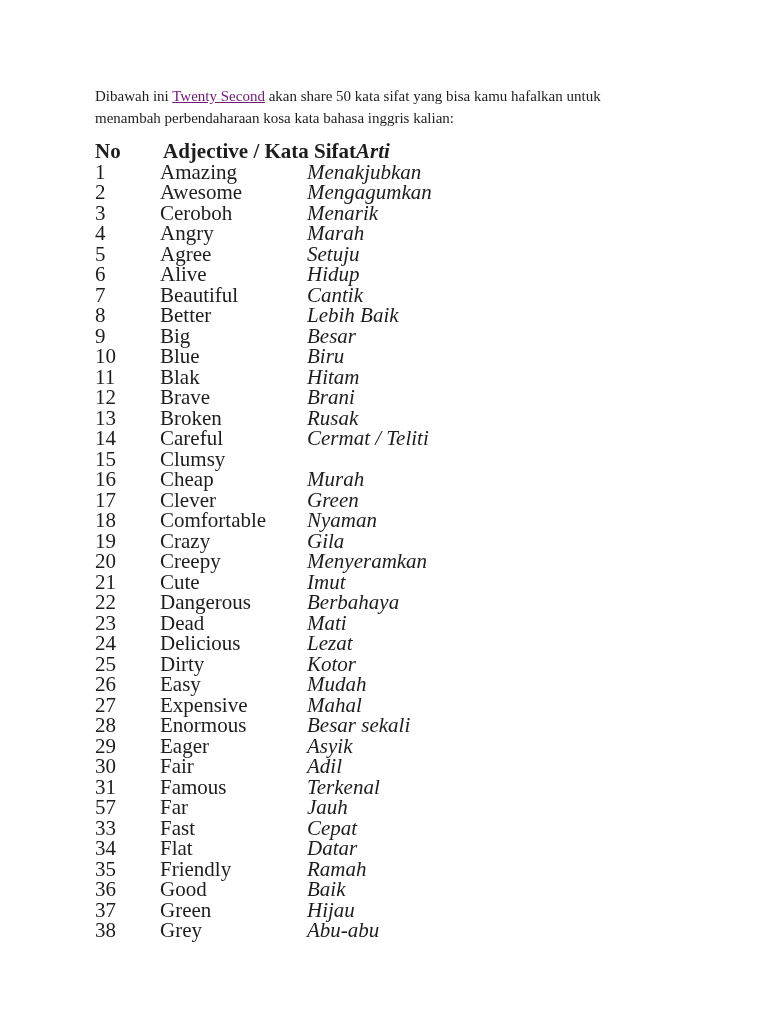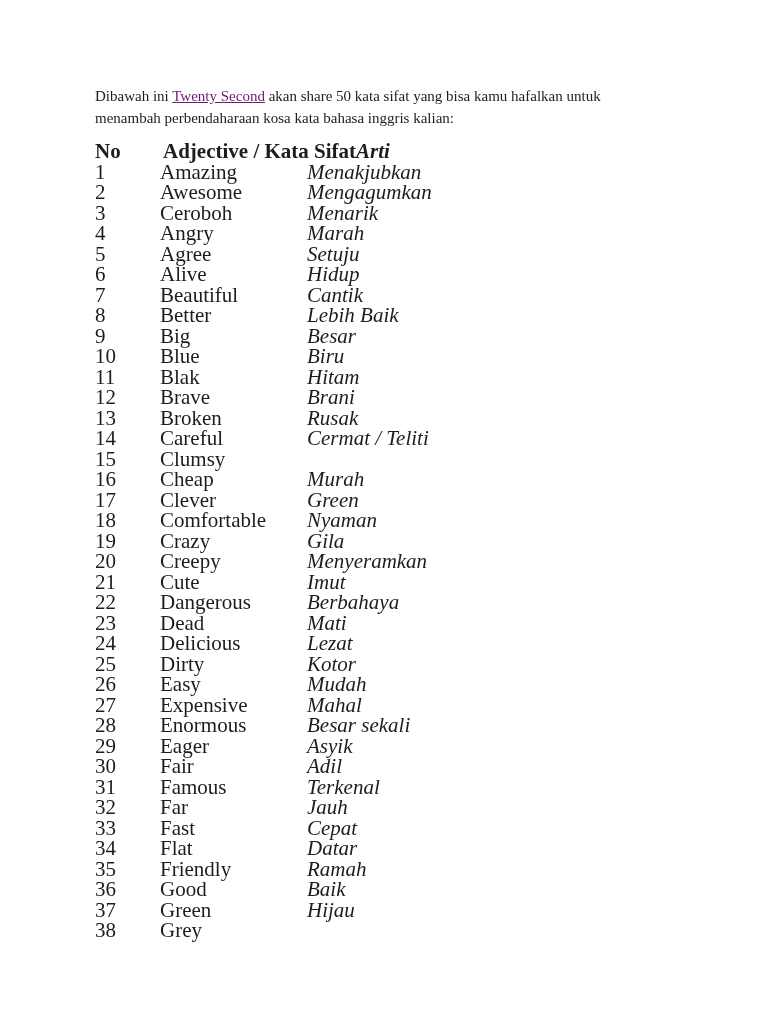--- a/index.html
+++ b/index.html
@@ -209,21 +209,21 @@
             <span class="c-no">30</span>
             <span class="c-adj">Fair</span>
             <span class="c-arti">Adil</span>
           </div>
           <div class="row">
             <span class="c-no">31</span>
             <span class="c-adj">Famous</span>
             <span class="c-arti">Terkenal</span>
           </div>
           <div class="row">
-            <span class="c-no">32</span>
+            <span class="c-no">57</span>
             <span class="c-adj">Far</span>
             <span class="c-arti">Jauh</span>
           </div>
           <div class="row">
             <span class="c-no">33</span>
             <span class="c-adj">Fast</span>
             <span class="c-arti">Cepat</span>
           </div>
           <div class="row">
             <span class="c-no">34</span>
@@ -241,18 +241,19 @@
             <span class="c-arti">Baik</span>
           </div>
           <div class="row">
             <span class="c-no">37</span>
             <span class="c-adj">Green</span>
             <span class="c-arti">Hijau</span>
           </div>
           <div class="row">
             <span class="c-no">38</span>
             <span class="c-adj">Grey</span>
+            <span class="c-arti">Abu-abu</span>
           </div>
         </div>
     </div>
 
   </div>
 </div>
 
 </body></html>

